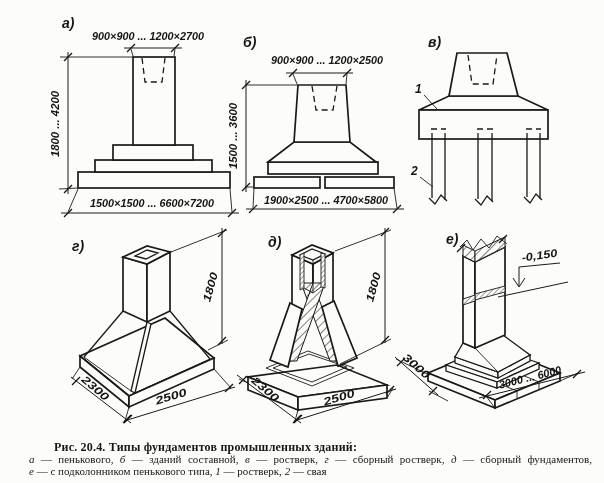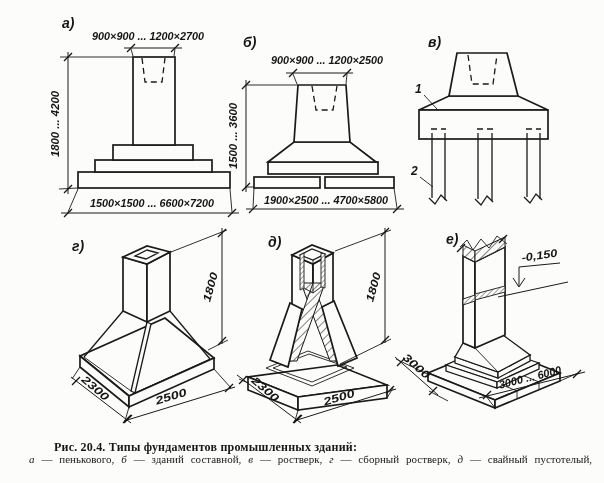--- a/index.html
+++ b/index.html
@@ -302,14 +302,15 @@
       <line class="tk" x1="483" y1="399" x2="491" y2="391"></line>
       <line class="tk" x1="573" y1="378" x2="581" y2="370"></line>
       <text class="dtx" transform="translate(531,381) rotate(-14)" text-anchor="middle" textLength="64" lengthAdjust="spacingAndGlyphs">3000 ... 6000</text>
     </g>
     <text class="ltx" x="446" y="244">е)</text>
   </g>
 </svg>
 
 <div class="caption">
   <div class="cap-title">Рис. 20.4. Типы фундаментов промышленных зданий:</div>
-  <div class="cap-line cap-line1"><span class="cap-item"><i>а</i> <span>— пенькового,</span></span> <span class="cap-item"><i>б</i> <span>— зданий составной,</span></span> <span class="cap-item"><i>в</i> <span>— ростверк,</span></span> <span class="cap-item"><i>г</i> <span>— сборный ростверк,</span></span> <span class="cap-item"><i>д</i> <span>— свайный пустотелый,</span></span></div>
+  <div class="cap-line cap-line1"><span class="cap-item"><i>а</i> <span>— пенькового,</span></span> <span class="cap-item"><i>б</i> <span>— зданий составной,</span></span> <span class="cap-item"><i>в</i> <span>— ростверк,</span></span> <span class="cap-item"><i>г</i> <span>— сборный ростверк,</span></span> <span class="cap-item"><i>д</i> <span>— сборный фундаментов,</span></span></div>
+  <div class="cap-line"><span class="cap-item"><i>е</i> <span>— с подколонником пенькового типа,</span></span> <span class="cap-item"><i>1</i> <span>— ростверк,</span></span> <span class="cap-item"><i>2</i> <span>— свая</span></span></div>
 </div>
 
 </body></html>

